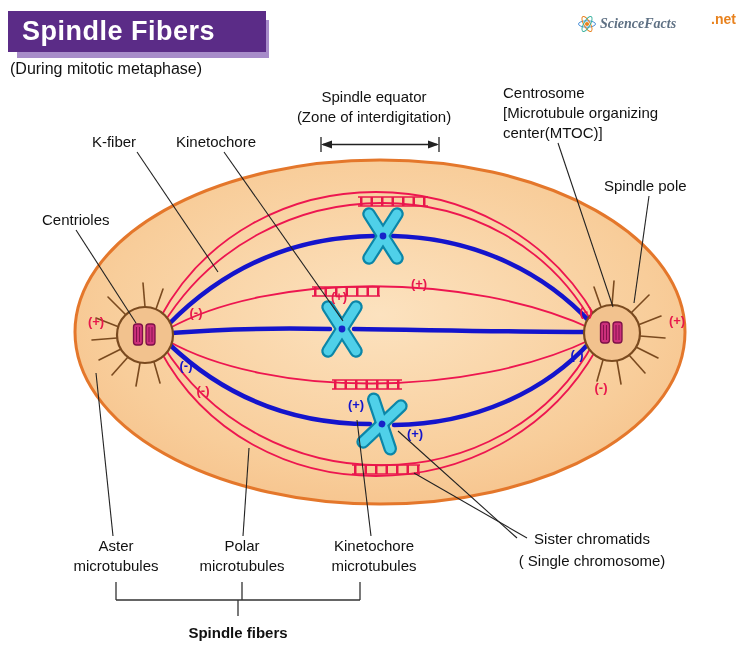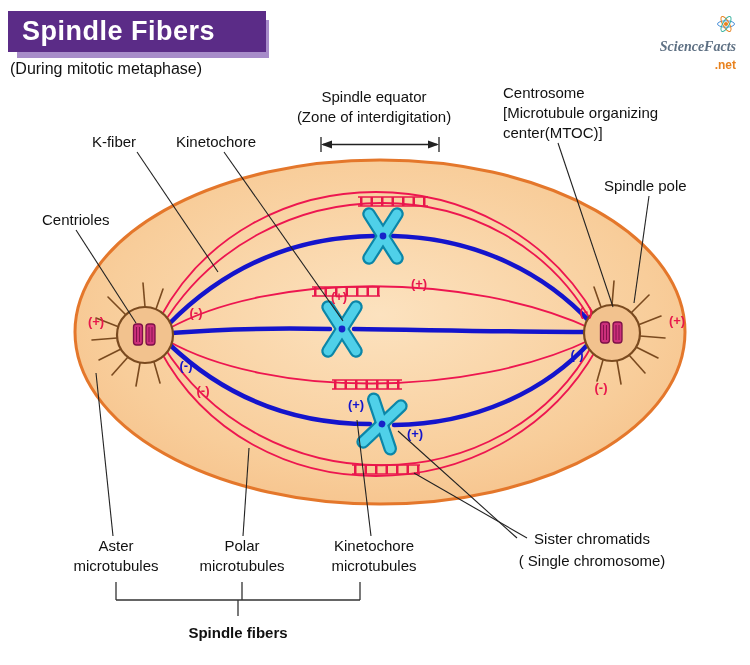--- a/index.html
+++ b/index.html
@@ -1,23 +1,23 @@
 <!DOCTYPE html>
 <html><head>
 <meta charset="utf-8">
 <style>
   html,body{margin:0;padding:0;background:#ffffff;}
   #app{position:relative;width:750px;height:665px;background:#ffffff;font-family:"Liberation Sans",sans-serif;overflow:hidden;}
   .banner-back{position:absolute;left:17px;top:20px;width:252px;height:38px;background:#a78cc9;}
   .banner-front{position:absolute;left:8px;top:11px;width:258px;height:41px;background:#5b2c87;color:#ffffff;
     font-size:27px;font-weight:bold;line-height:41px;padding-left:14px;box-sizing:border-box;letter-spacing:.5px;}
   .subtitle{position:absolute;left:10px;top:60px;font-size:16px;font-weight:normal;color:#111111;}
-  .logo{position:absolute;right:14px;top:14px;display:flex;align-items:flex-end;gap:3px;flex-direction:column;}
+  .logo{position:absolute;right:14px;top:14px;display:flex;align-items:flex-start;gap:3px;}
   .logo-text{font-family:"Liberation Serif",serif;font-style:italic;font-weight:bold;font-size:14px;color:#5f7184;line-height:20px;}
-  .logo-tld{font-size:12px;color:#e8821e;font-weight:bold;line-height:10px;}
+  .logo-tld{font-size:14px;color:#e8821e;font-weight:bold;line-height:10px;margin-left:32px;}
   svg.diagram{position:absolute;left:0;top:0;}
   .lbl{font-family:"Liberation Sans",sans-serif;font-size:15px;fill:#111111;}
   .lbl-b{font-weight:bold;}
   .sign{font-family:"Liberation Sans",sans-serif;font-size:13px;font-weight:bold;}
   .sign-red{fill:#e8174b;}
   .sign-blue{fill:#1414cc;}
   .leader{stroke:#222222;stroke-width:1.1;fill:none;}
   .red-mt{stroke:#ed1650;stroke-width:1.8;fill:none;}
   .blue-mt{stroke:#1414cc;stroke-width:4.5;fill:none;stroke-linecap:round;}
   .ray{stroke:#7a4a1f;stroke-width:1.6;stroke-linecap:round;}

